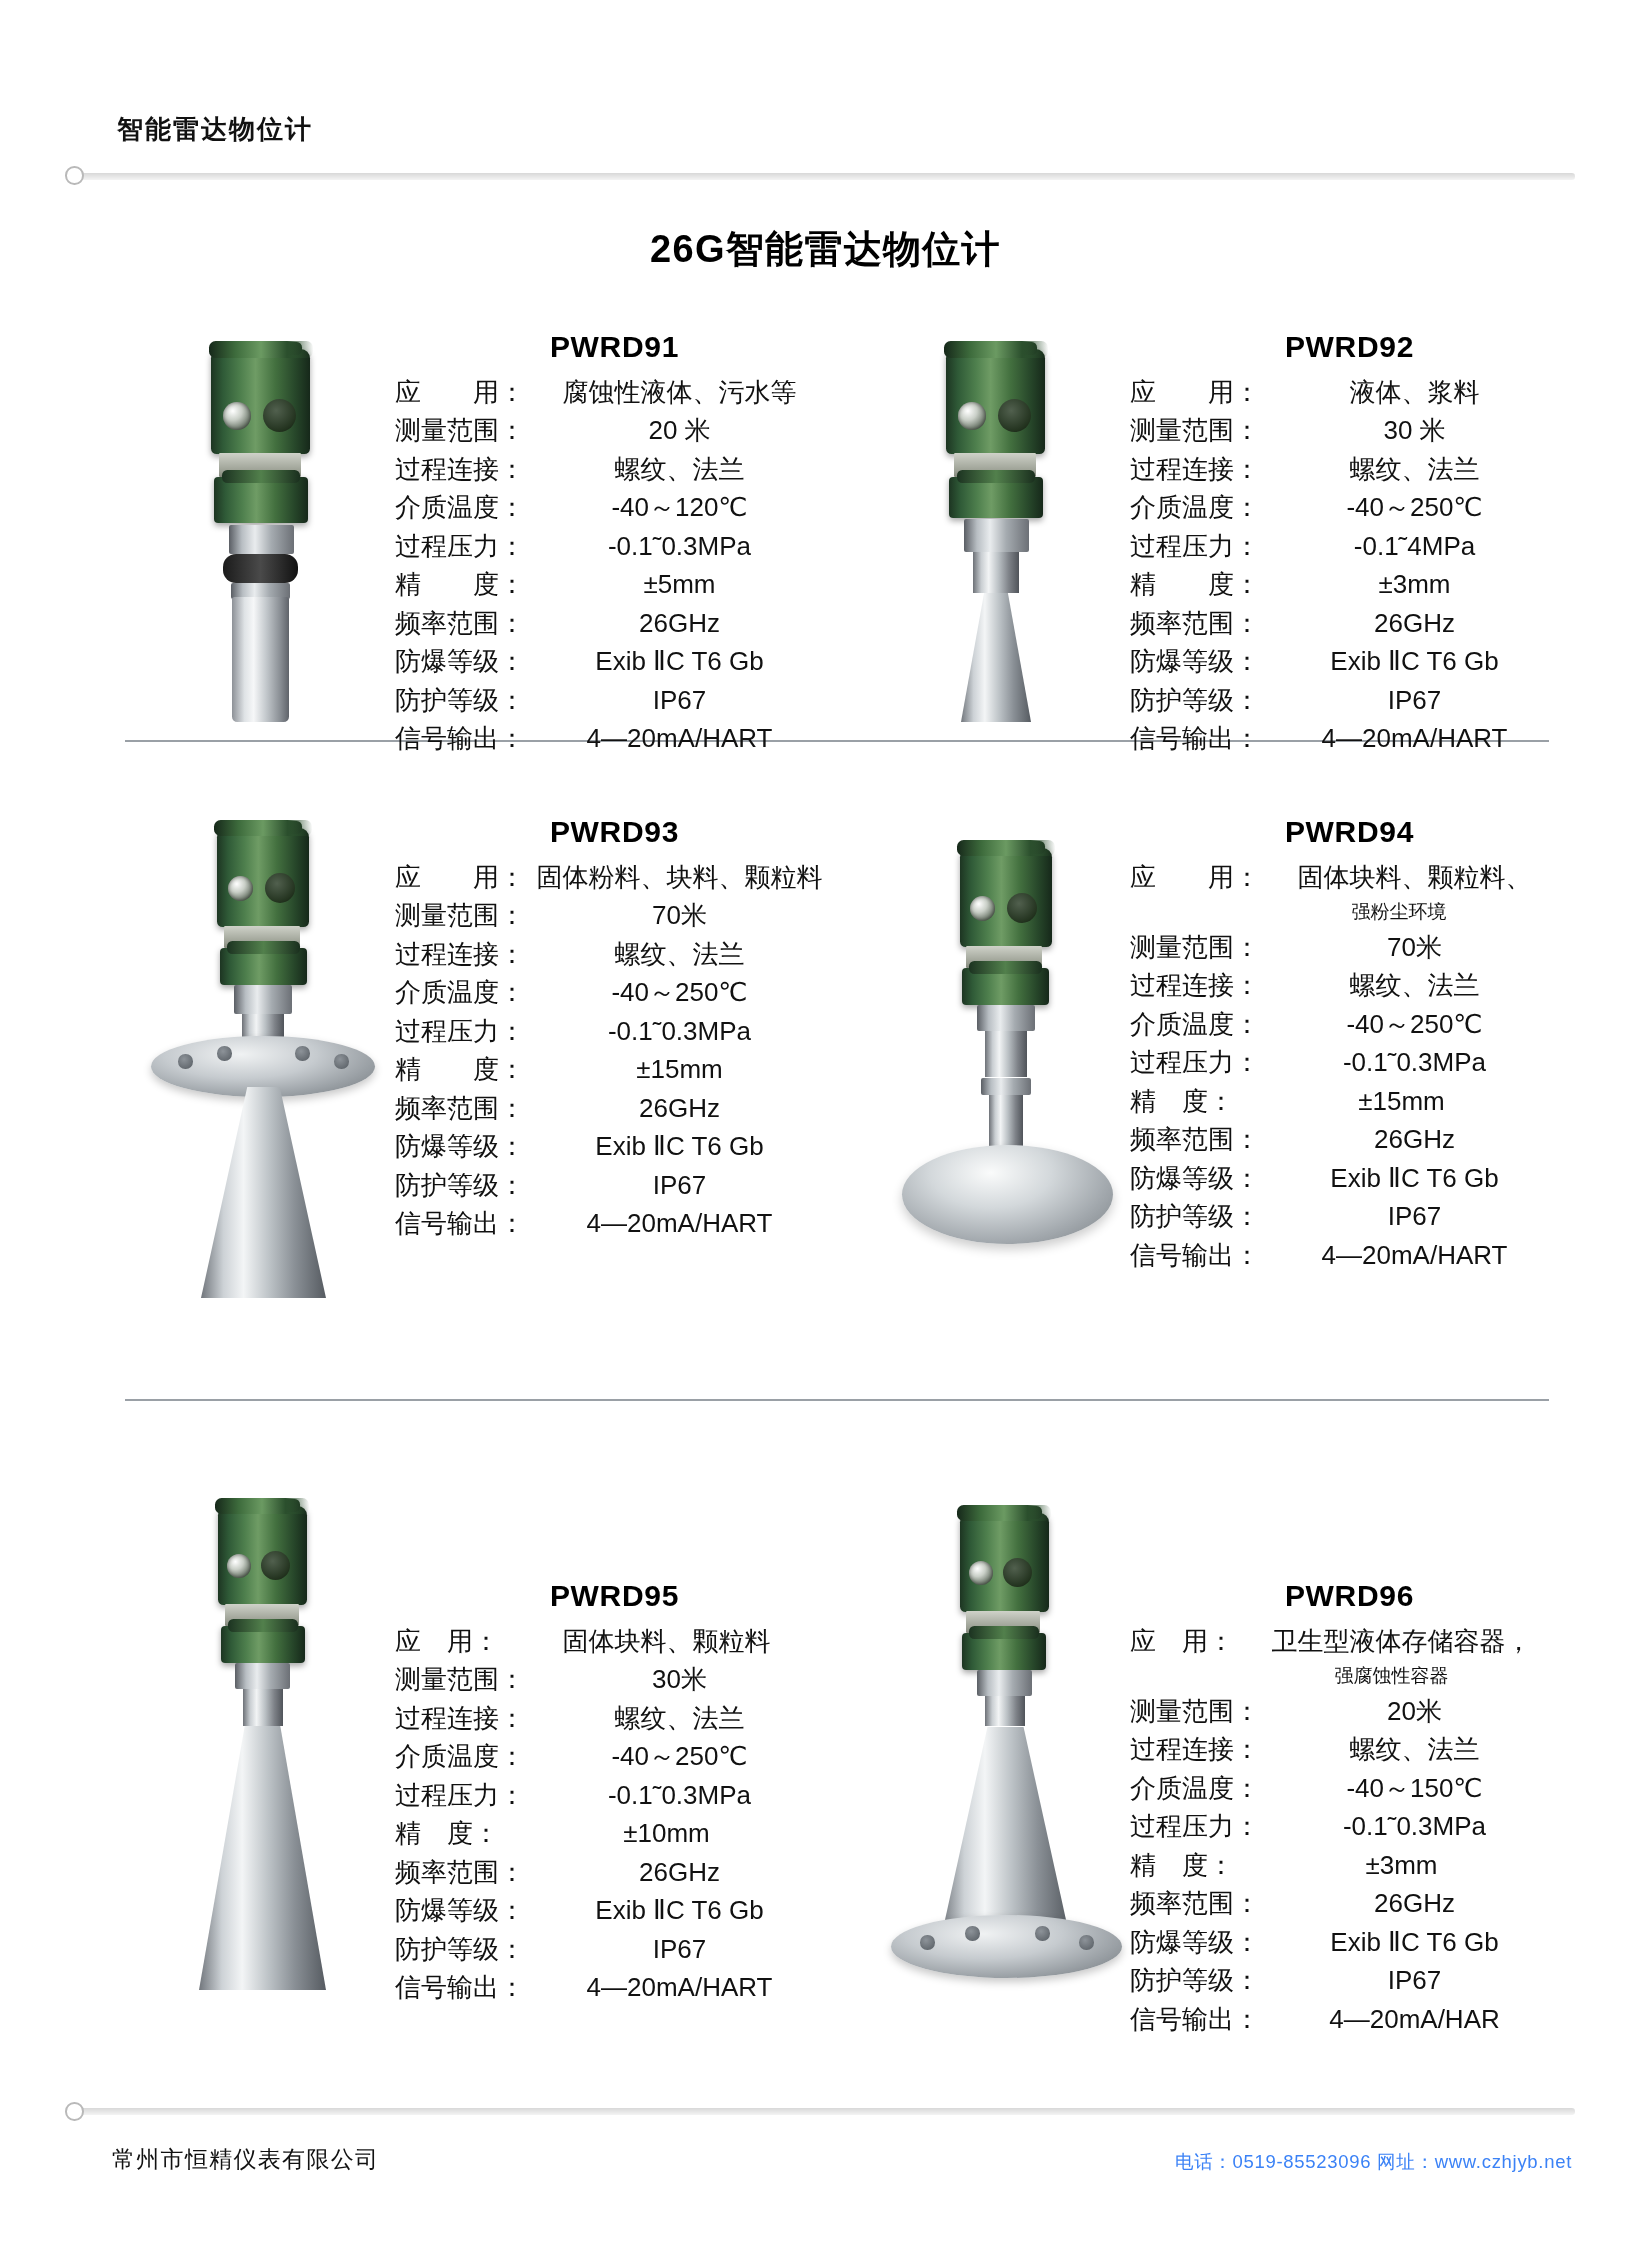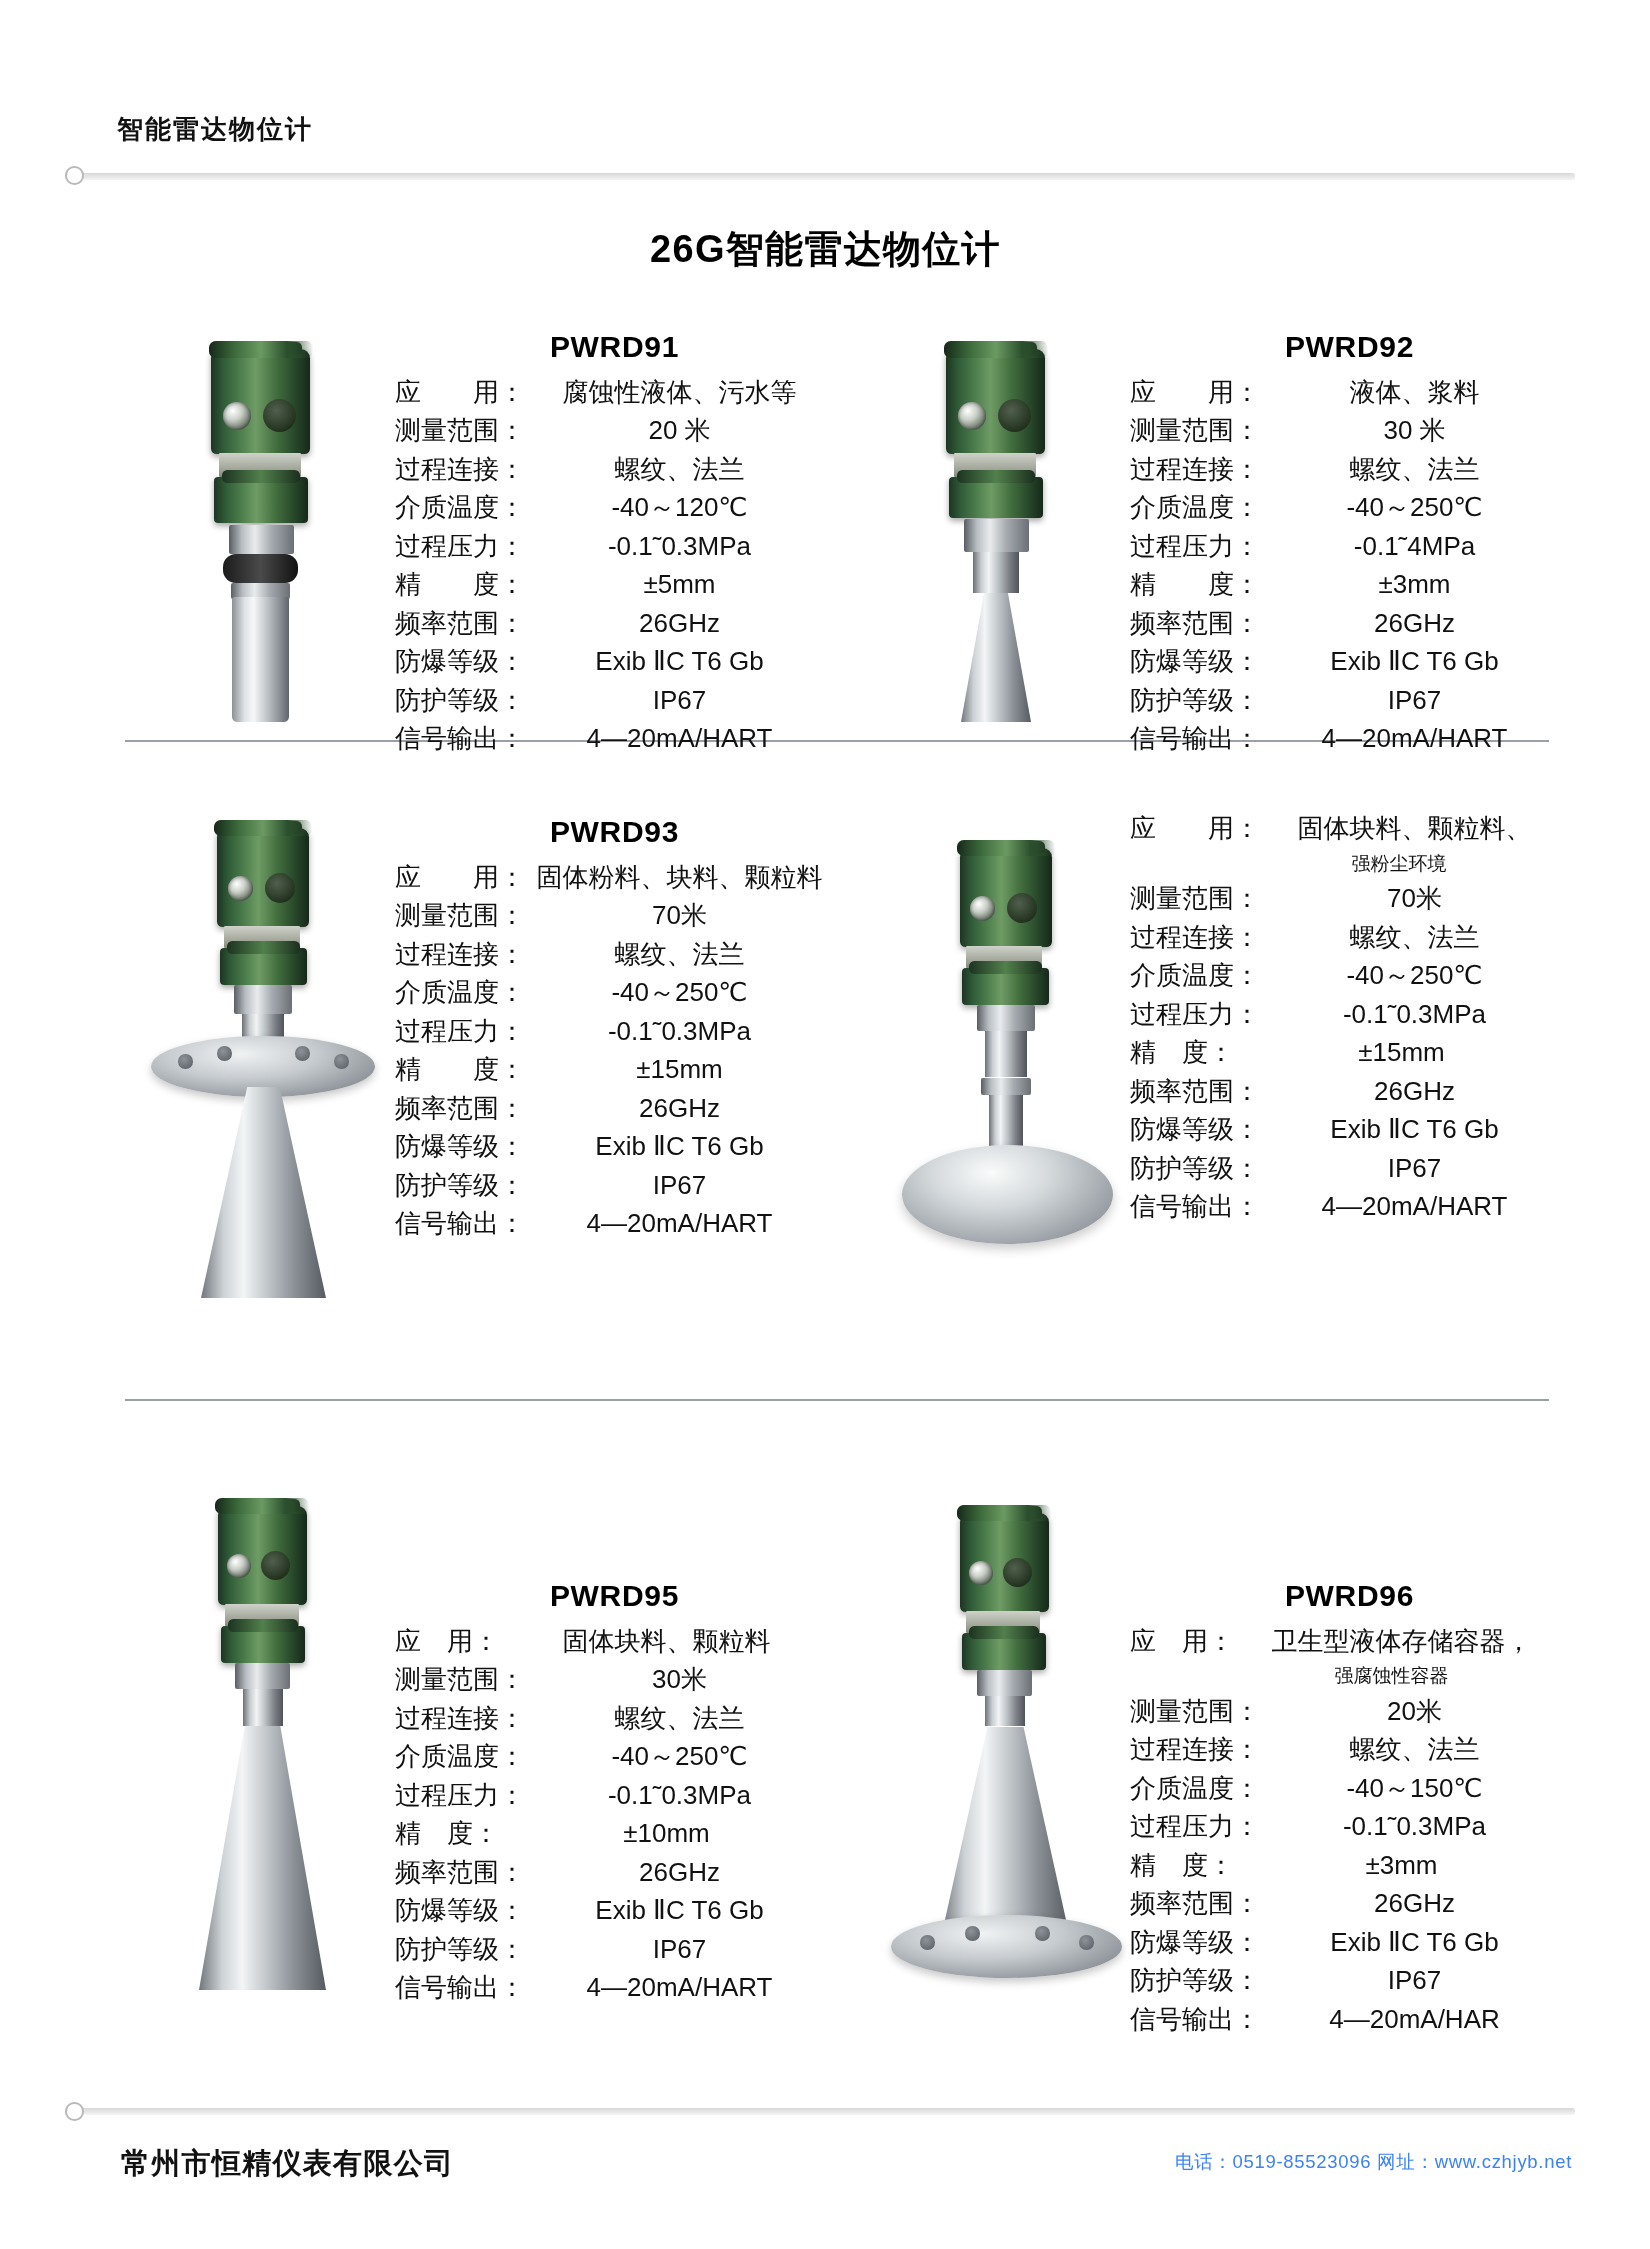--- a/index.html
+++ b/index.html
@@ -140,24 +140,24 @@
     top: 2102px;
     width: 18.5px;
     height: 18.5px;
     border-radius: 50%;
     background: #ffffff;
     border: 2px solid #b9b9b9;
     box-sizing: border-box;
   }
   .footer-company {
     position: absolute;
-    left: 121px;
+    left: 112px;
     top: 2144px;
-    font-size: 29px;
-    font-weight: bold;
+    font-size: 23px;
+    font-weight: normal;
     letter-spacing: 1.3px;
     color: #111;
   }
   .footer-contact {
     position: absolute;
     right: 79px;
     top: 2149px;
     font-size: 18.5px;
     color: #3b82f6;
     letter-spacing: 0.7px;
@@ -464,20 +464,21 @@
           <div class="label-strip" style="left:79px; top:111px; width:76px; height:22.4px;"></div>
           <div class="head" style="left:75px; top:133px; width:87px; height:37px; border-radius:4px;"></div>
           <div class="nut" style="left:90px; top:170px; width:58px; height:26px;"></div>
           <div class="neck" style="left:98px; top:196px; width:42px; height:46px;"></div>
           <div class="nut" style="left:94px; top:243px; width:50px; height:17px;"></div>
           <div class="neck" style="left:102px; top:260px; width:34px; height:59px;"></div>
           <div class="dish" style="left:14.5px; top:310px; width:211px; height:99px;"></div>
         </div>
       </div>
       <div class="info">
+        <div class="model">PWRD94</div>
         <div class="spec-line">
           <span class="spec-label">应　　用：</span>
           <span class="spec-value">固体块料、颗粒料、</span>
         </div>
         <div class="spec-cont" style="padding-left:99px;">强粉尘环境</div>
         <div class="spec-line">
           <span class="spec-label">测量范围：</span>
           <span class="spec-value">70米</span>
         </div>
         <div class="spec-line">

